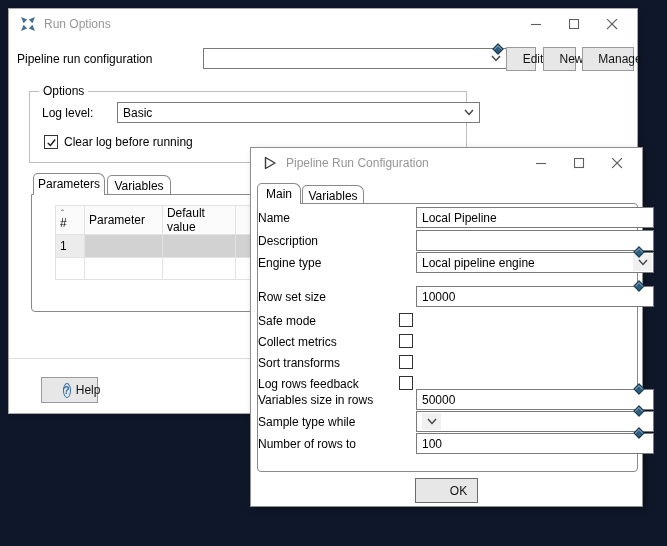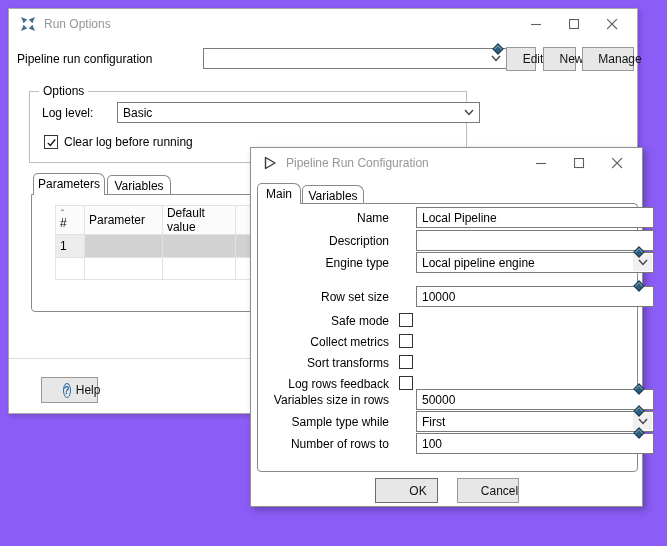--- a/index.html
+++ b/index.html
@@ -1,18 +1,18 @@
 <!DOCTYPE html>
 <html><head>
 <meta charset="utf-8">
 <style>
   * { box-sizing: border-box; margin: 0; padding: 0; }
   html,body { width:667px; height:546px; background:#fff;
     font-family:"Liberation Sans", sans-serif; font-size:12px; color:#000; }
-  #stage { position:relative; width:667px; height:546px; overflow:hidden; background:#8b5cf6; }
+  #stage { position:relative; width:667px; height:546px; overflow:hidden; background:#0f172a; }
 
   .dialog { position:absolute; background:#fff; border:1px solid #a8a8a8; }
   #back-dialog { left:8px; top:8px; width:630px; height:406px;
     box-shadow:2px 2px 5px rgba(0,0,0,.18); }
   #front-dialog { left:250px; top:147px; width:393px; height:360px;
     border-color:#909090; box-shadow:3px 3px 7px rgba(0,0,0,.28); z-index:10; }
 
   
   .titlebar { position:absolute; left:0; top:0; right:0; height:30px; }
   .title-icon { position:absolute; left:11px; top:7px; width:16px; height:16px; }
@@ -79,21 +79,21 @@
   #bd-help-btn { left:32px; top:368px; width:57px; height:26px; gap:5px; }
   .help-circle { width:15px; height:15px; border-radius:50%; border:1.5px solid #2d6da3;
     color:#2d6da3; font-size:10px; font-weight:bold; display:flex; align-items:center; justify-content:center; }
 
   
   #fd-tab-main      { left:6px;  top:35px; width:44px; height:21px; }
   #fd-tab-variables { left:51px; top:37px; width:62px; height:19px; }
   #fd-tab-panel { left:6px; top:55px; width:381px; height:269px; }
 
   .frow { position:absolute; left:0; width:100%; height:21px; display:flex; }
-  .flabel { width:136px; text-align:right; padding-right:5px; padding-top:4px; white-space:nowrap;
+  .flabel { width:136px; text-align:left; padding-right:5px; padding-top:4px; white-space:nowrap;
     overflow:hidden; flex:none; }
   .fctrl { position:relative; margin-left:5px; width:238px; flex:none; }
   .fctrl .tinput, .fctrl .combo { width:100%; }
   .fctrl .diamond { right:-6px; top:-4px; }
   .fctrl .checkbox { margin-top:3px; }
 
   #fd-buttons { position:absolute; left:0; right:0; top:330px; display:flex; justify-content:center; gap:19px; }
   #fd-ok-btn, #fd-cancel-btn { position:relative; height:25px; }
   #fd-ok-btn { width:63px; } #fd-cancel-btn { width:62px; }
 </style>
@@ -305,21 +305,20 @@
         <span class="fctrl">
           <input class="tinput" value="50000" style="">
           <span class="diamond"></span>
         </span>
       </div>
 
       <div class="frow" style="top:207px">
         <span class="flabel">Sample type while</span>
         <span class="fctrl">
           <div class="combo">
-            <span class="combo-value">First</span>
             <span class="chevron shaded">
               <svg width="10" height="7" viewBox="0 0 10 7">
                   <polyline points="1,1 5,5.5 9,1"></polyline>
                 </svg>
             </span>
           </div>
           <span class="diamond"></span>
         </span>
       </div>
 
@@ -328,17 +327,16 @@
         <span class="fctrl">
           <input class="tinput" value="100" style="">
           <span class="diamond"></span>
         </span>
       </div>
 
     </div>
 
     <div id="fd-buttons">
       <button class="btn default" id="fd-ok-btn">OK</button>
-      <button class="btn" id="fd-cancel-btn">Cancel</button>
     </div>
   </div>
 
 </div>
 
 </body></html>

